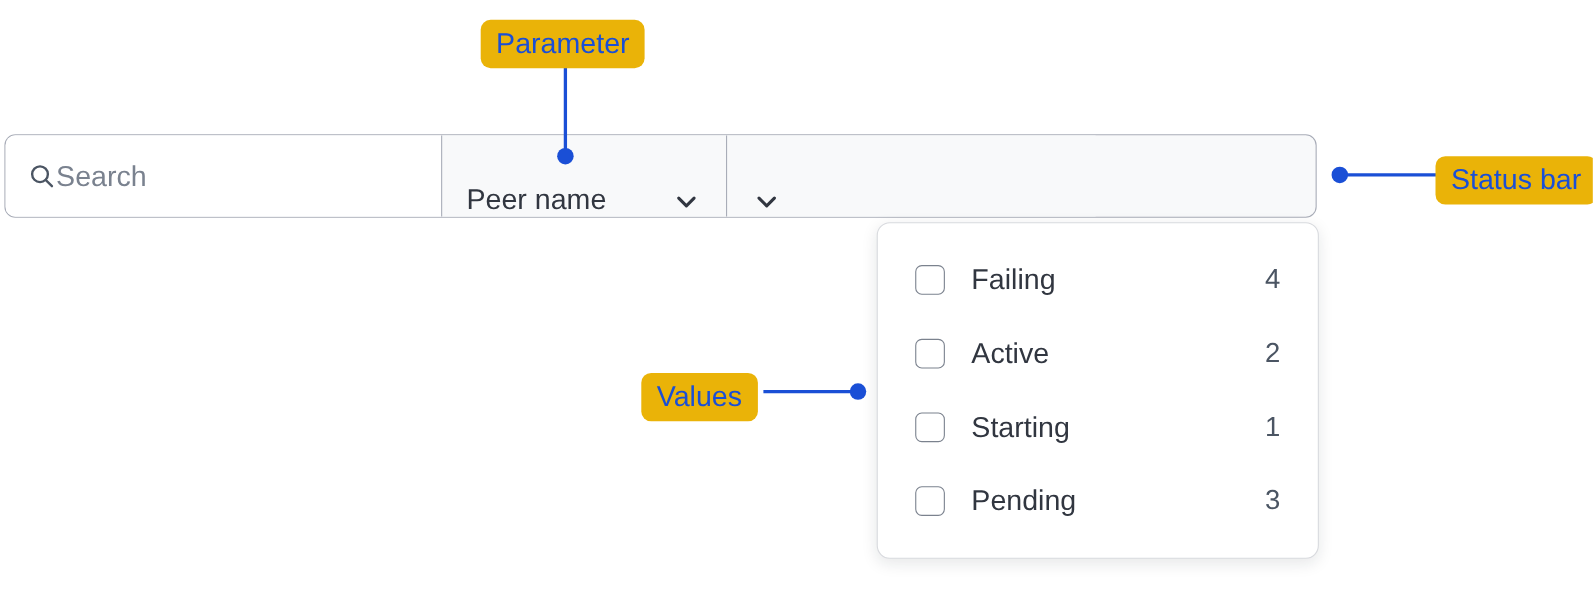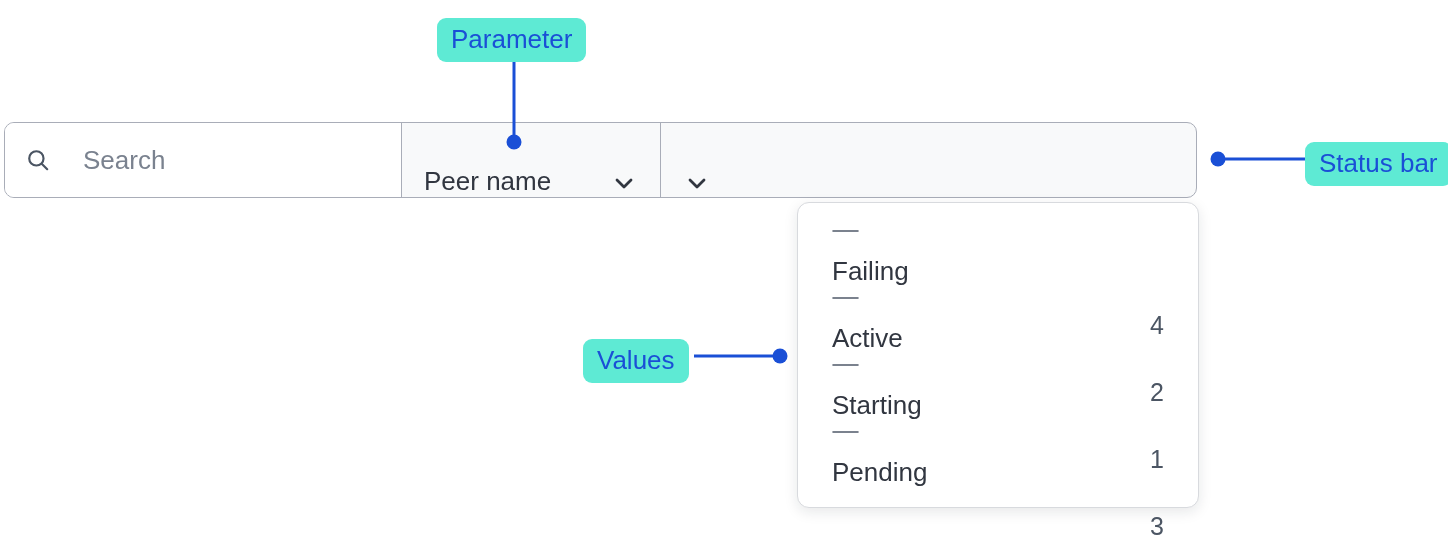--- a/index.html
+++ b/index.html
@@ -35,21 +35,21 @@
     align-items: center;
     box-sizing: border-box;
     position: relative;
   }
   .fb-seg + .fb-seg { border-left: 1.5px solid #a9adb8; }
 
   #search-segment {
     width: 396px;
     background: #ffffff;
     padding-left: 20px;
-    gap: 32px;
+    gap: 0;
   }
   #search-input {
     border: none;
     outline: none;
     background: transparent;
     font-family: "Liberation Sans", sans-serif;
     font-size: 26px;
     color: #4b5563;
     width: 300px;
     padding: 0;
@@ -85,23 +85,23 @@
     border: 1.5px solid #d8dade;
     border-radius: 12px;
     box-shadow: 0 4px 14px rgba(20,25,40,0.10);
     padding: 18px 34px 18px 34px;
     display: flex;
     flex-direction: column;
     justify-content: space-around;
   }
   .value-row {
     display: flex;
+    align-items: center;
     height: 50px;
     gap: 24px;
-    flex-direction: column;
   }
   .vcheck {
     width: 27px;
     height: 27px;
     min-width: 27px;
     box-sizing: border-box;
     border: 1.7px solid #7b828e;
     border-radius: 6px;
     background: #ffffff;
   }
@@ -114,21 +114,21 @@
   .vcount {
     font-size: 25px;
     color: #4b5563;
     text-align: right;
     min-width: 22px;
   }
 
   
   .anno-chip {
     position: absolute;
-    background: #5eead4;
+    background: #eab308;
     color: #1a4fd6;
     font-size: 26px;
     border-radius: 9px;
     padding: 7px 14px;
     white-space: nowrap;
     line-height: 1.15;
   }
   #anno-parameter { left: 437px; top: 18px; }
   #anno-filter-bar { left: 1305px; top: 142px; }
   #anno-values     { left: 583px;  top: 339px; }

